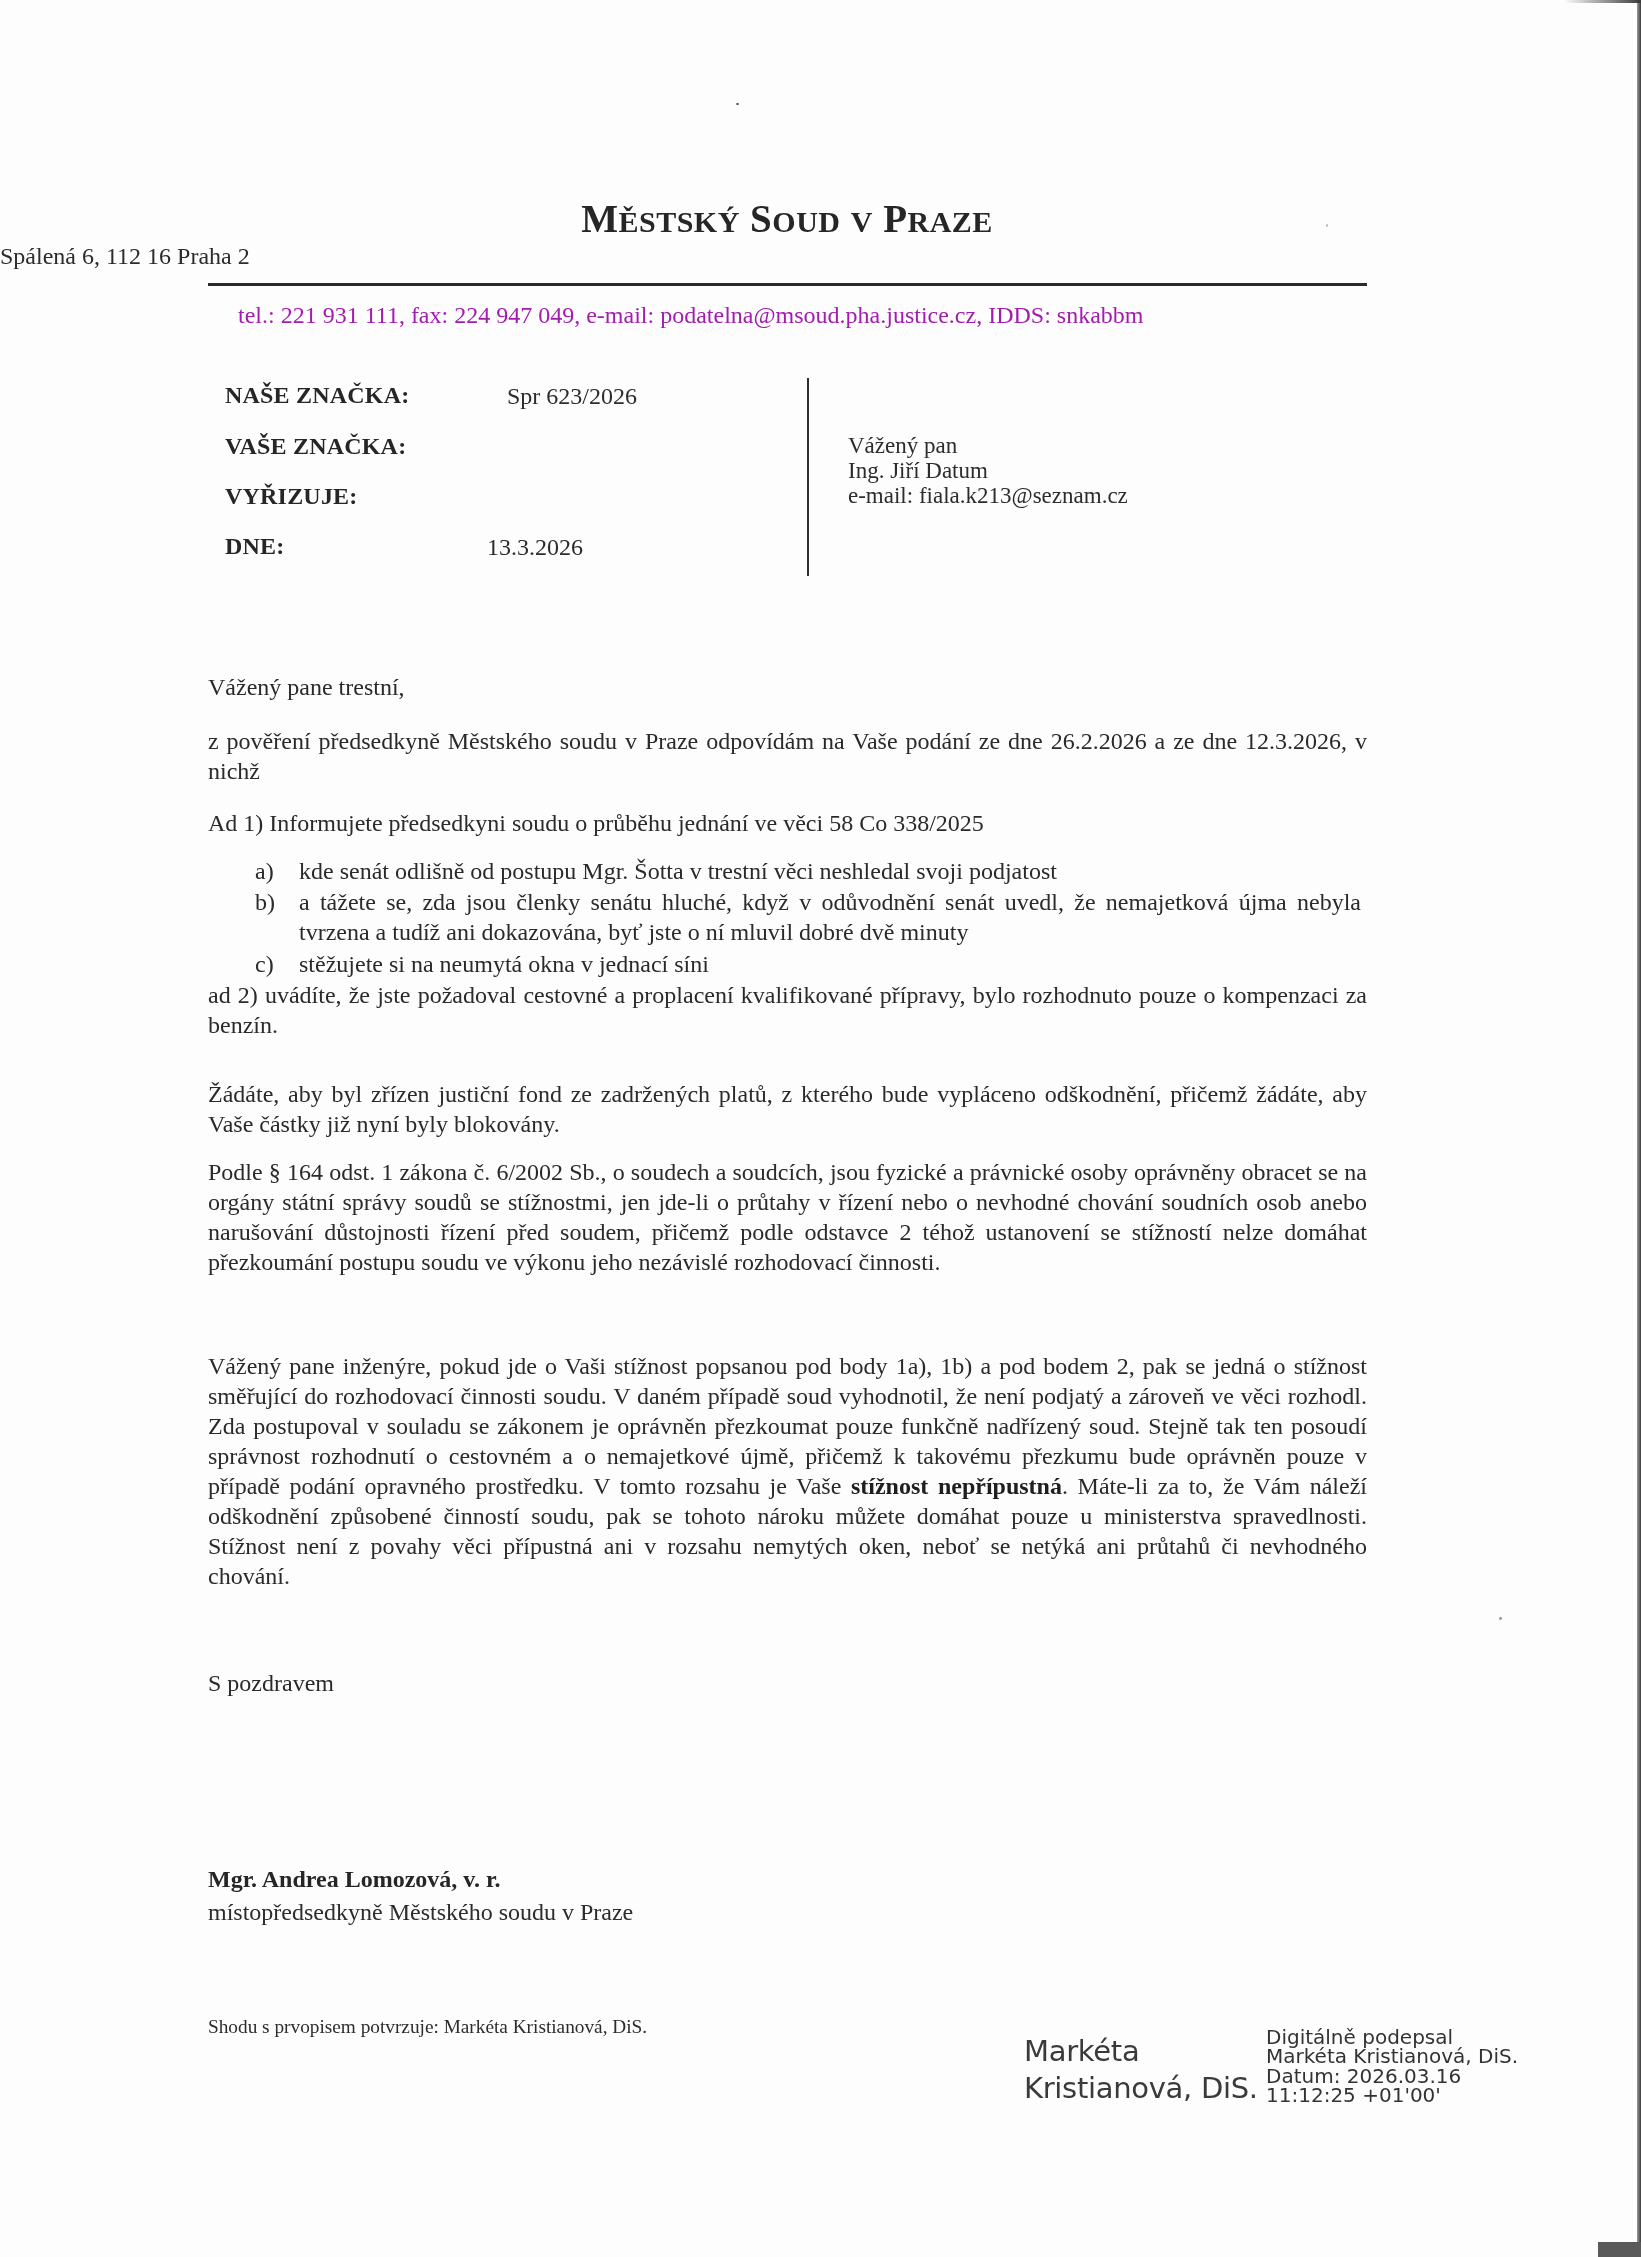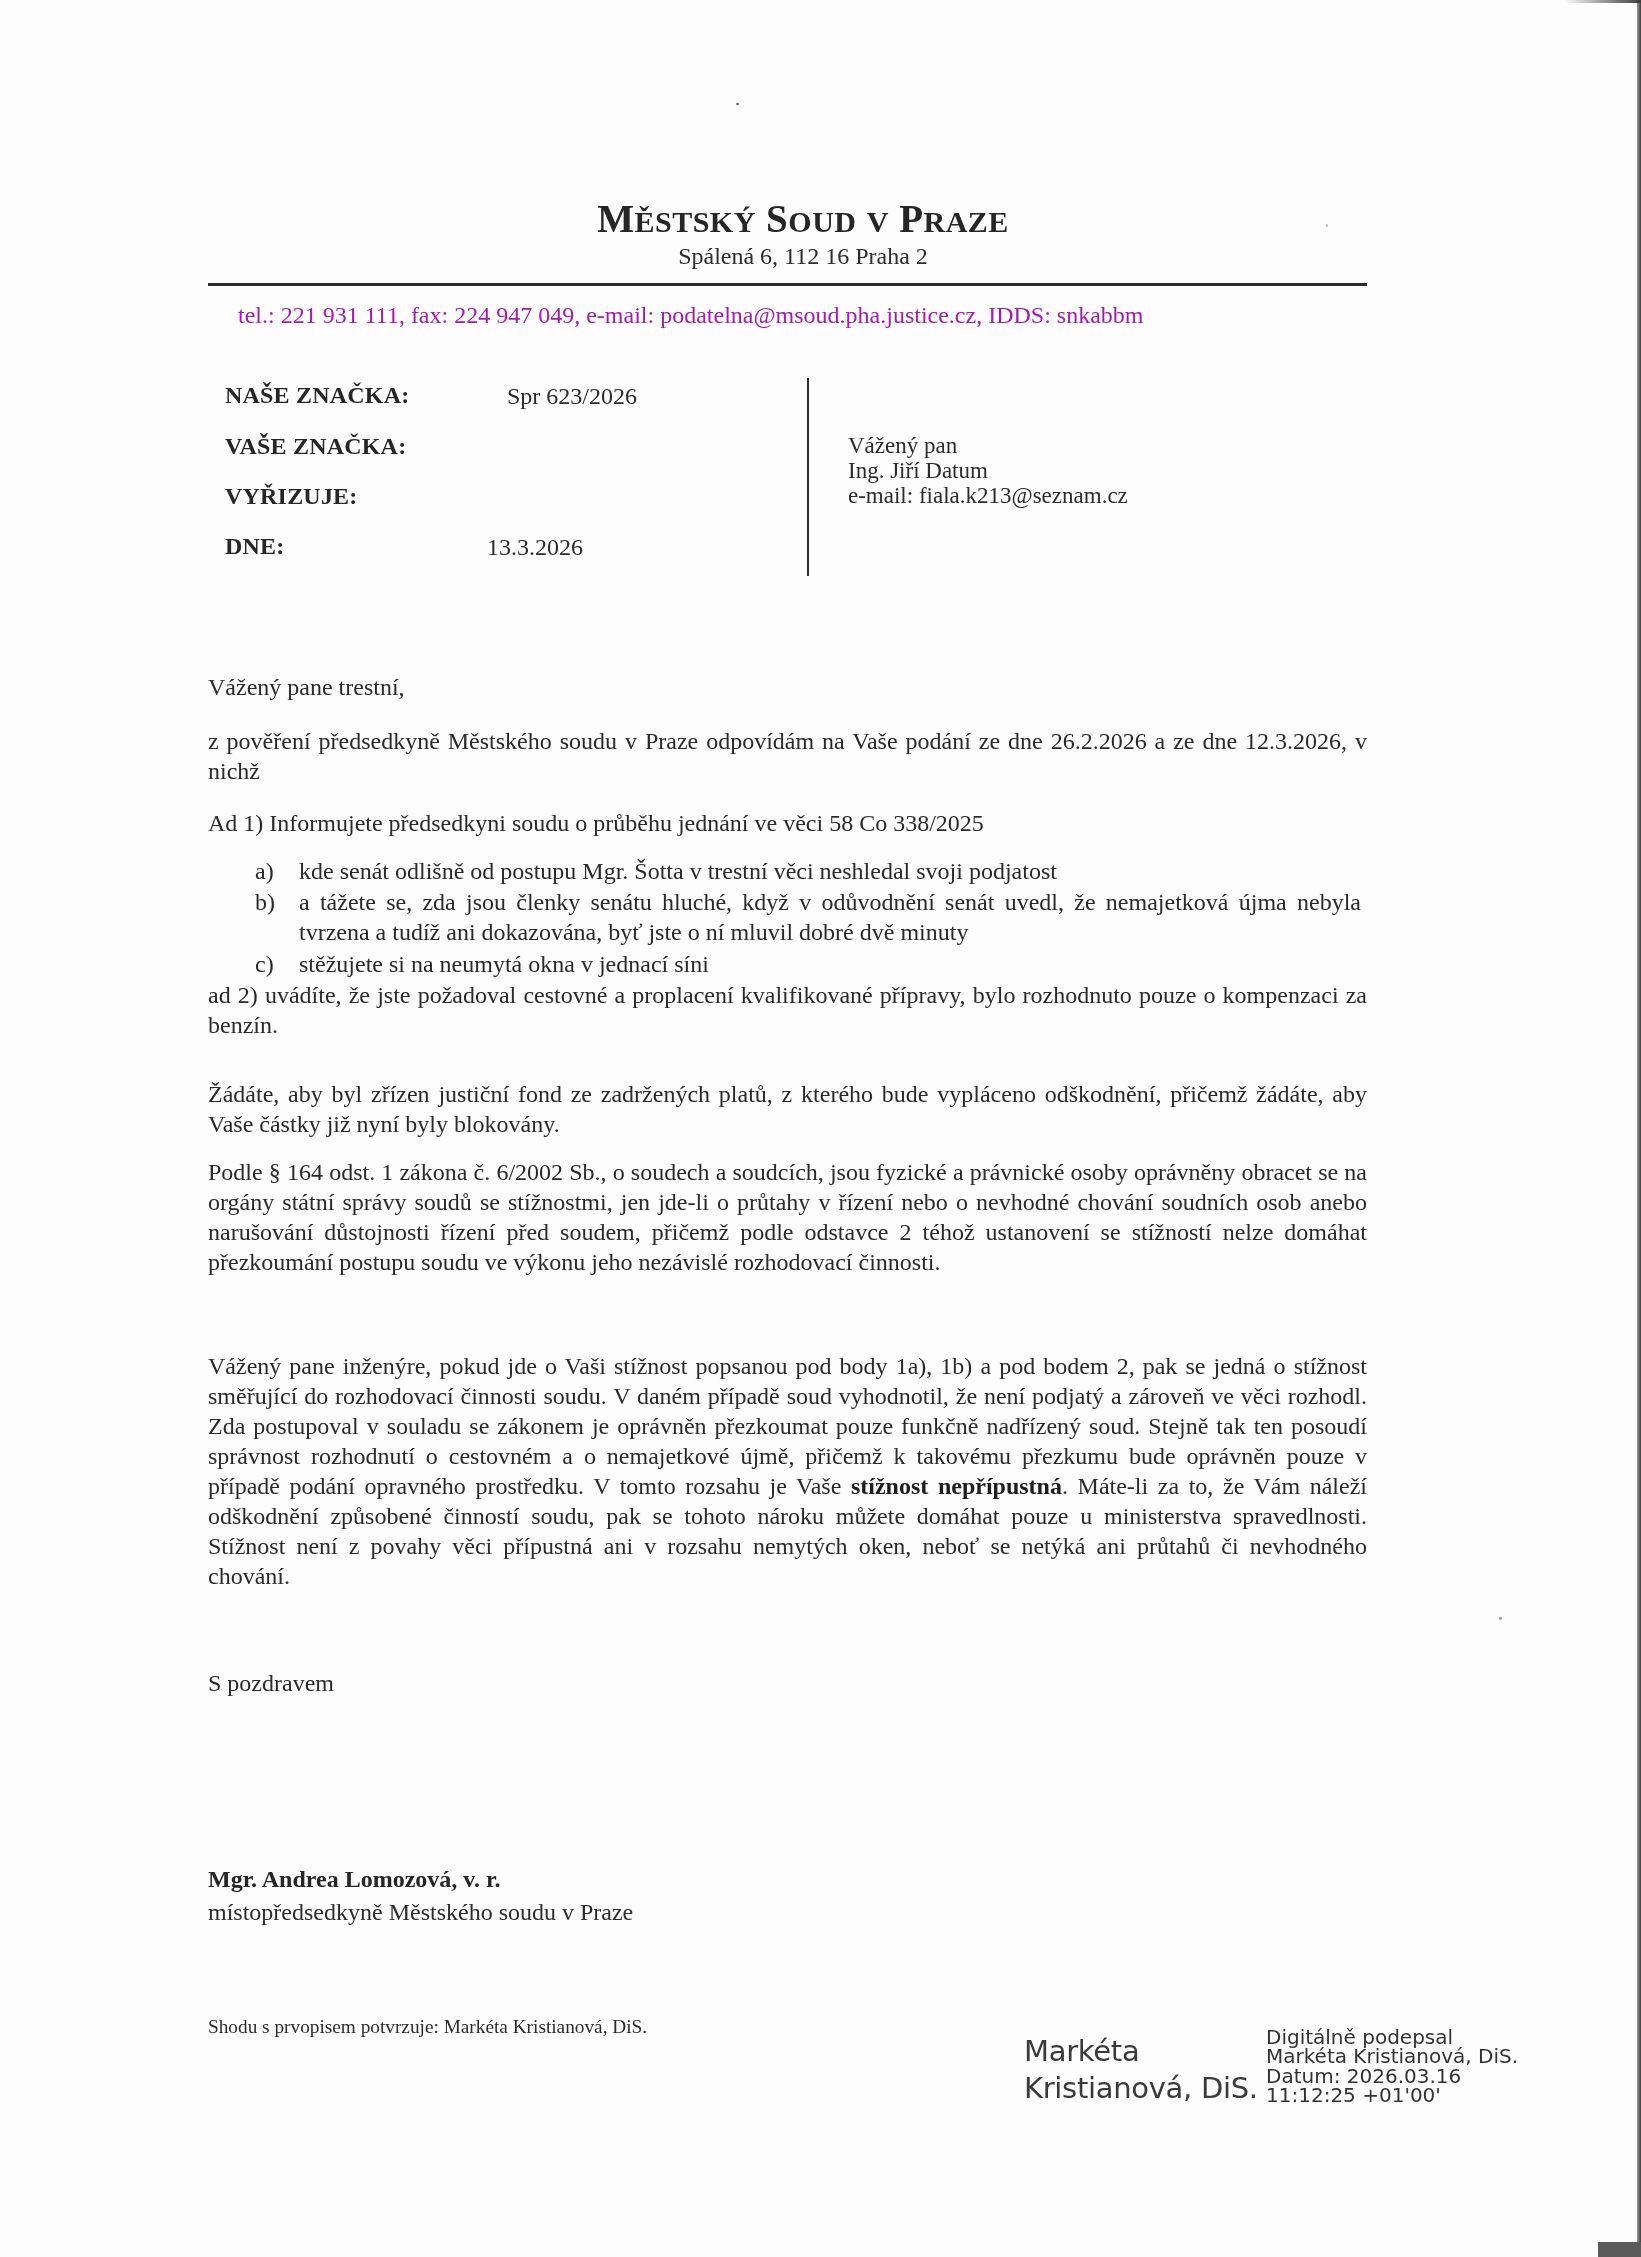--- a/index.html
+++ b/index.html
@@ -21,26 +21,25 @@
     position: absolute; right: 0; bottom: 0; width: 43px; height: 15.4px;
     background: #5a5a5a;
   }
   .speck { position: absolute; background: #555; border-radius: 50%; }
 
   
   .court-name {
     position: absolute; left: 0; width: 1574px; top: 196px;
     text-align: center; font-weight: bold; font-size: 39px; letter-spacing: 0.5px;
     color: #262626;
-    padding-left: 16px;
   }
   .court-name .sc { font-size: 30px; }
   .court-address {
     position: absolute; left: 0; width: 1574px; top: 243px;
-    text-align: center; font-size: 24px; color: #2c2c2c; padding-left: 16px;
+    text-align: left; font-size: 24px; color: #2c2c2c;
   }
   .header-rule {
     position: absolute; left: 208px; top: 283px; width: 1159px; height: 2.9px;
     background: #2b2b2b;
   }
   .contact-line {
     position: absolute; left: 238px; top: 302px; font-size: 24px; color: #a21caf;
     white-space: nowrap;
   }
 

